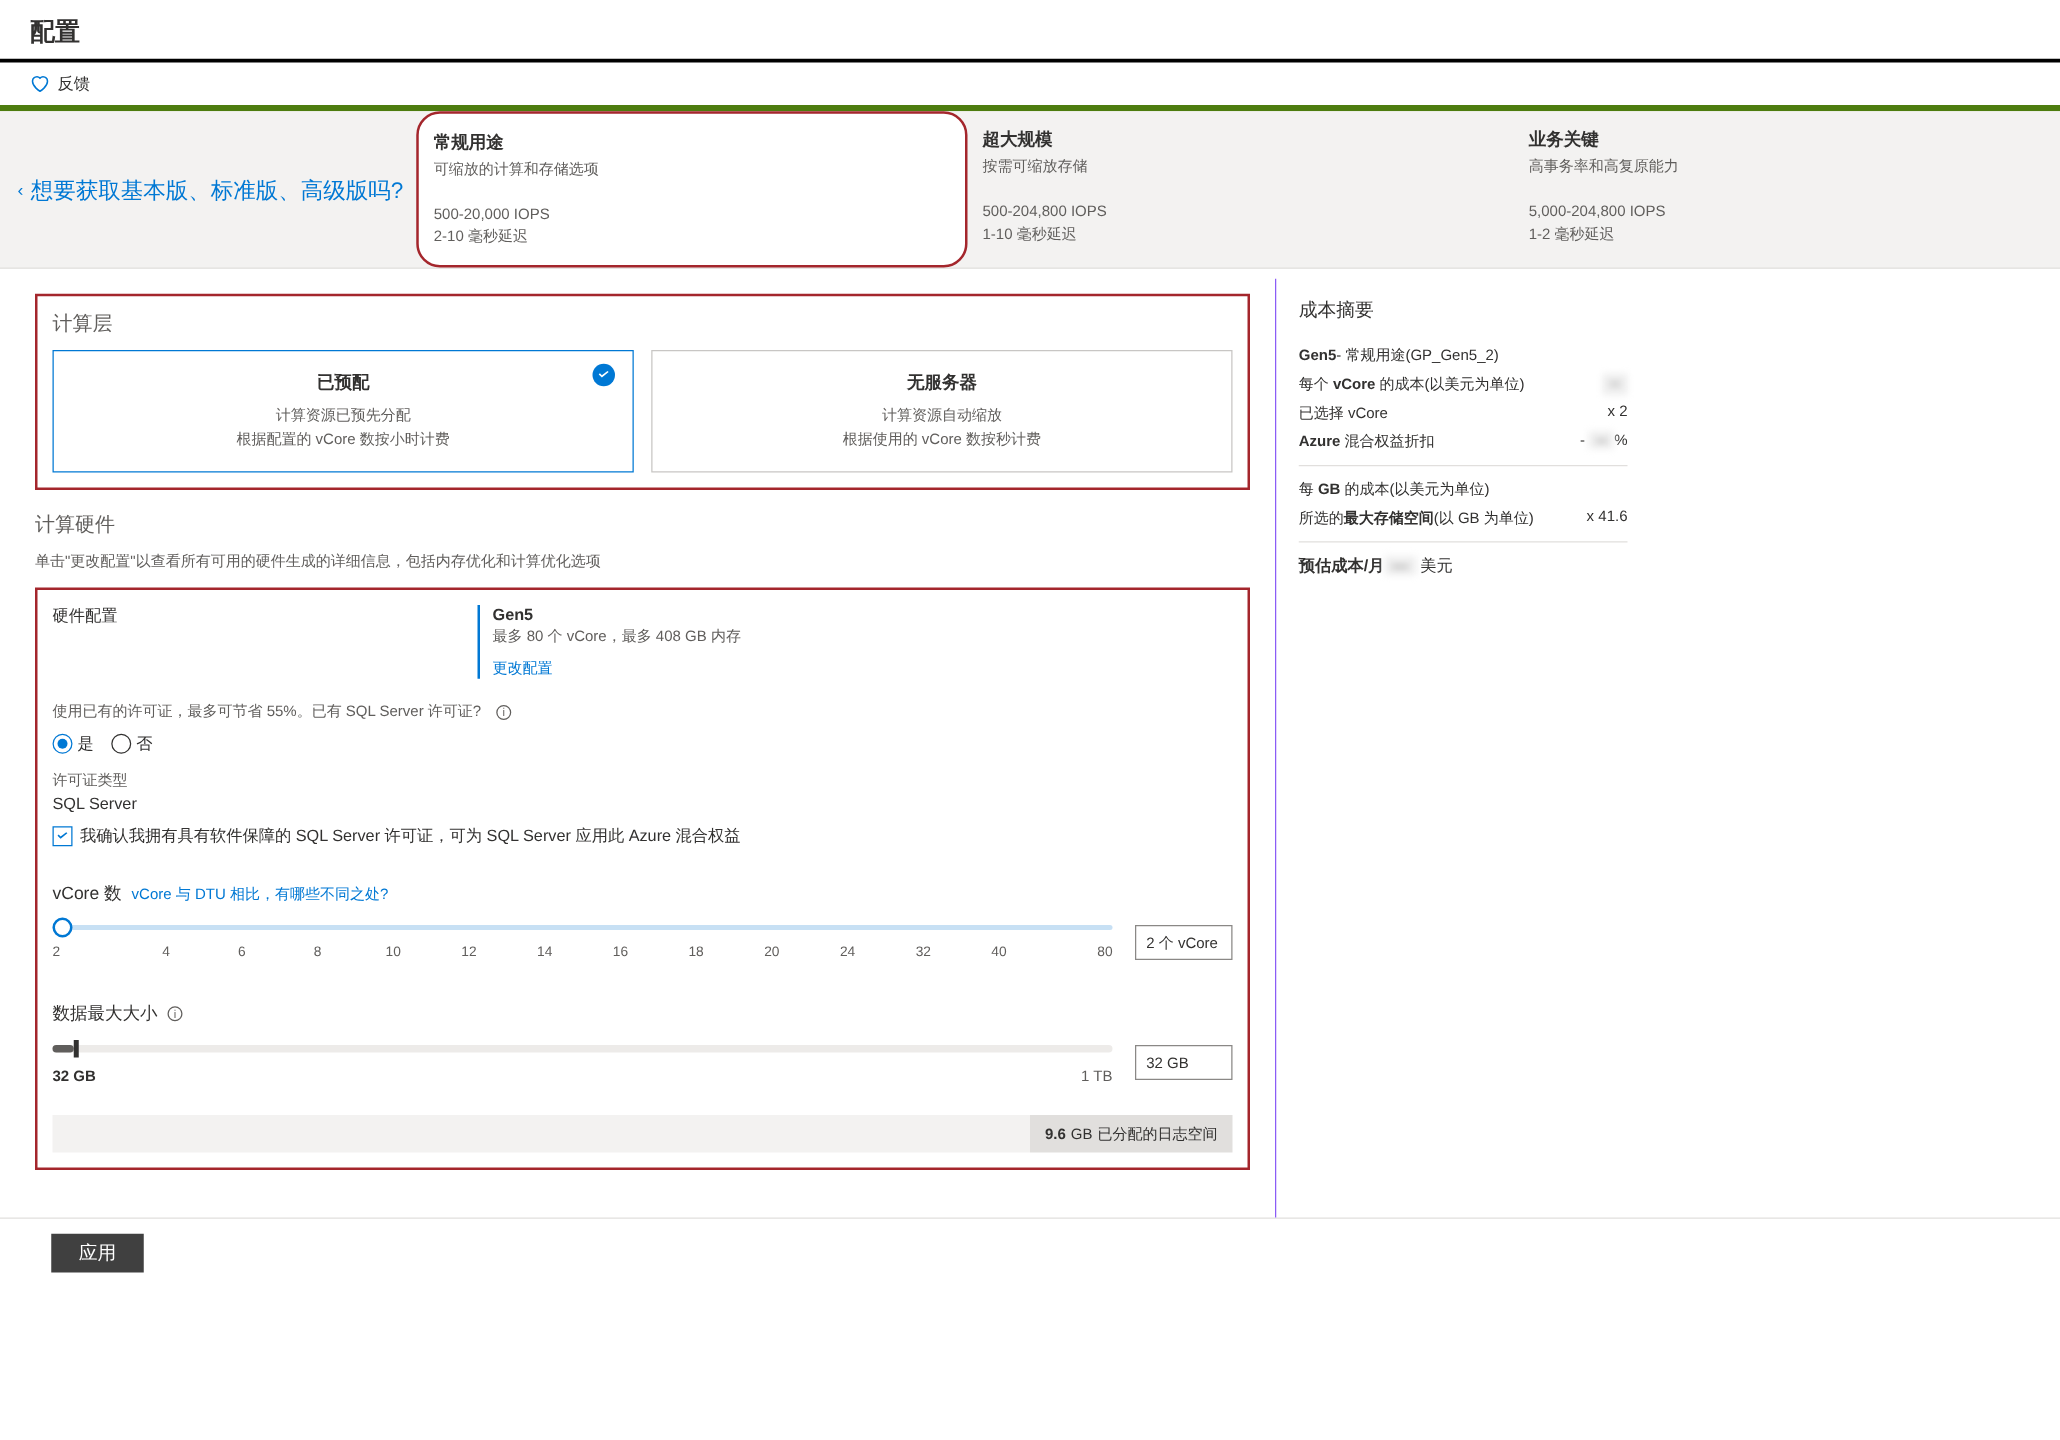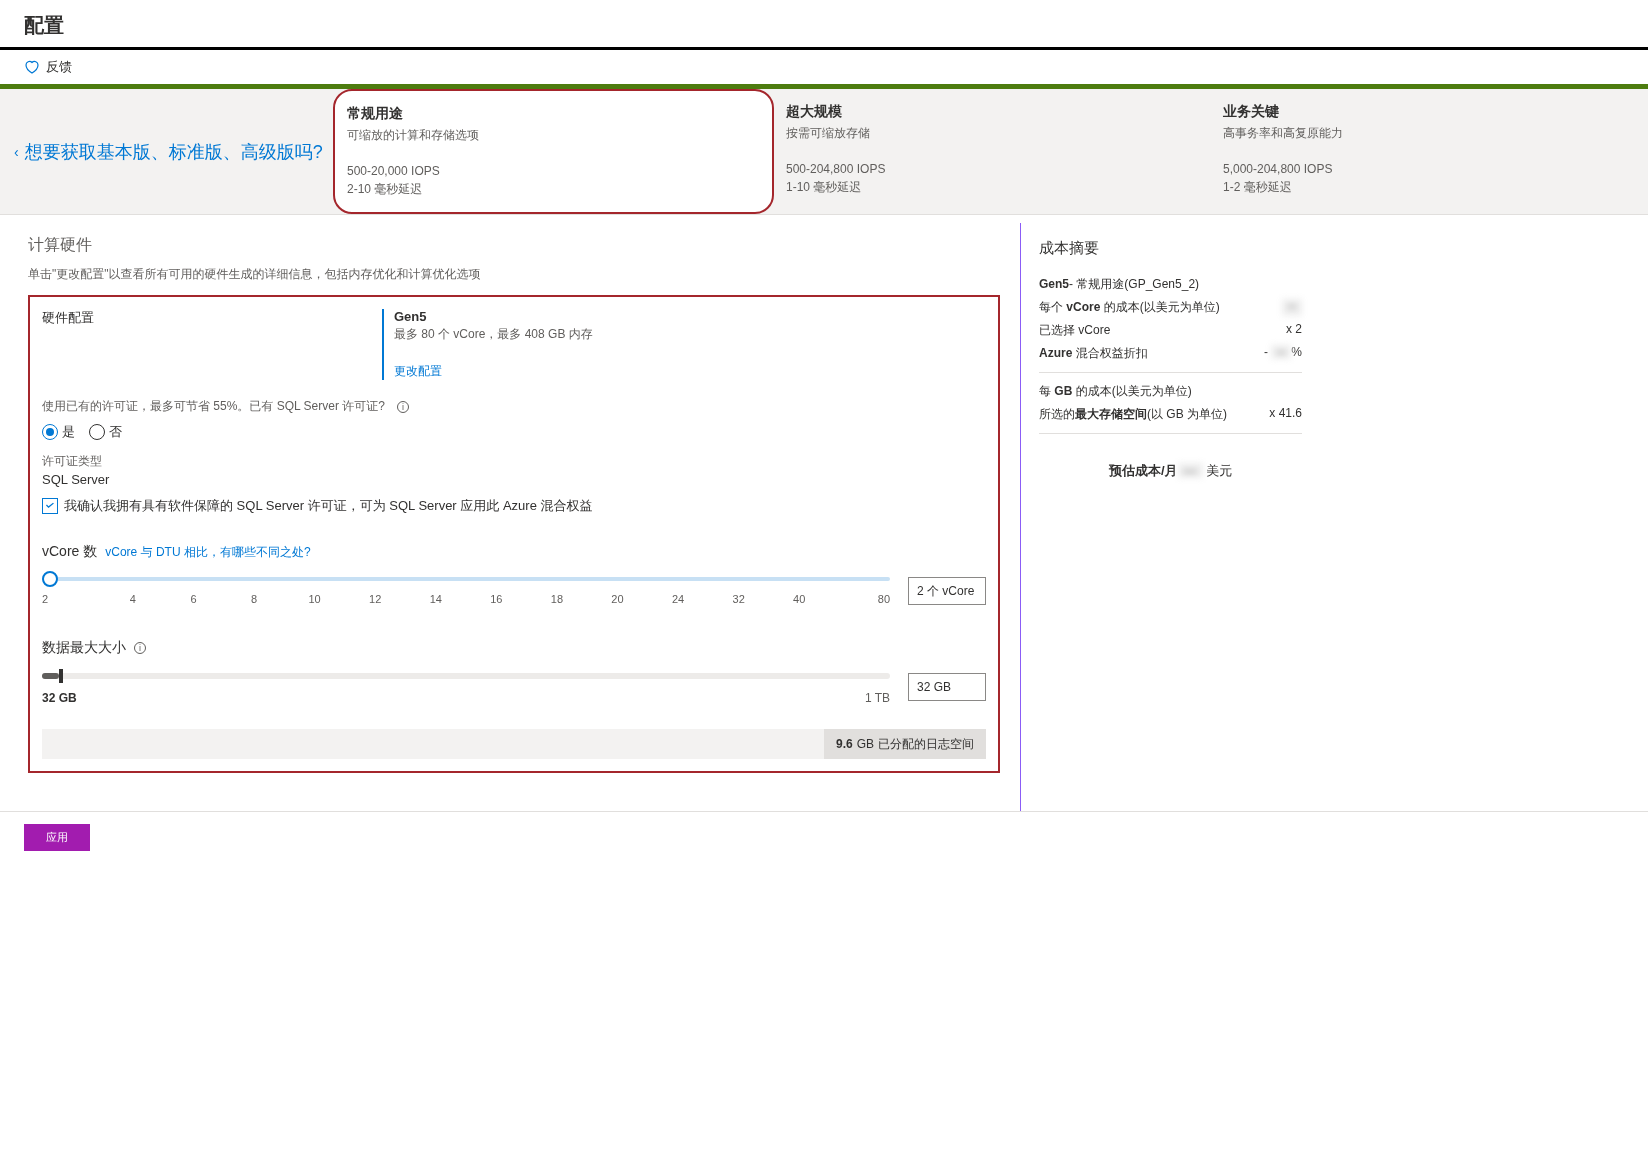--- a/index.html
+++ b/index.html
@@ -36,21 +36,21 @@
 .compute-card .check { position: absolute; top: 10px; right: 14px; width: 18px; height: 18px; background: #0078d4; border-radius: 50%; display: flex; align-items: center; justify-content: center; }
 .compute-card .check svg { width: 12px; height: 12px; fill: #fff; }
 .cc-title { font-size: 14px; font-weight: 600; margin-bottom: 8px; }
 .cc-line { font-size: 12px; color: #605e5c; line-height: 1.6; }
 
 .hw-row { display: flex; gap: 40px; margin-bottom: 14px; }
 .hw-label { width: 300px; font-size: 13px; }
 .hw-val { flex: 1; border-left: 2px solid #0078d4; padding-left: 10px; }
 .hw-name { font-weight: 600; font-size: 13px; }
 .hw-desc { font-size: 12px; color: #605e5c; margin-top: 2px; }
-.hw-link { color: #0078d4; font-size: 12px; margin-top: 20px; display: inline-block; }
+.hw-link { color: #0078d4; font-size: 12px; margin-top: 8px; display: inline-block; }
 
 .cost-section { margin-top: 18px; }
 .cost-q { font-size: 12px; color: #605e5c; margin-bottom: 8px; display: flex; align-items: center; gap: 12px; }
 .info-icon { width: 12px; height: 12px; border: 1px solid #605e5c; border-radius: 50%; display: inline-flex; align-items: center; justify-content: center; font-size: 9px; color: #605e5c; }
 .radio-row { display: flex; gap: 14px; margin-bottom: 12px; }
 .radio-opt { display: flex; align-items: center; gap: 4px; }
 .radio-circle { width: 16px; height: 16px; border: 1px solid #323130; border-radius: 50%; display: flex; align-items: center; justify-content: center; }
 .radio-circle.checked { border-color: #0078d4; }
 .radio-circle.checked::after { content: ""; width: 8px; height: 8px; background: #0078d4; border-radius: 50%; }
 .lic-label { font-size: 12px; color: #605e5c; }
@@ -83,24 +83,24 @@
 .log-label-box { background: #e1dfdd; padding: 6px 12px; font-size: 12px; display: flex; align-items: center; gap: 4px; }
 .log-label-box .num { font-weight: 600; }
 
 .summary-title { font-size: 15px; margin-bottom: 18px; }
 .summary-line { display: flex; justify-content: space-between; font-size: 12px; margin-bottom: 6px; }
 .summary-line .l { color: #323130; }
 .summary-line .l b { font-weight: 600; }
 .summary-line .r { text-align: right; }
 .summary-sep { border-top: 1px solid #e1dfdd; margin: 10px 0; }
 .summary-blur { filter: blur(3px); background: #eee; padding: 0 6px; }
-.summary-total-row { display: flex; justify-content: center; align-items: center; font-size: 13px; margin-top: 28px; }
+.summary-total-row { display: flex; justify-content: flex-start; align-items: center; font-size: 13px; margin-top: 10px; }
 
 .footer { border-top: 1px solid #e1dfdd; padding: 12px 24px; }
-.apply-btn { background: #a21caf; color: #fff; border: none; padding: 6px 22px; font-size: 11px; cursor: pointer; }
+.apply-btn { background: #404040; color: #fff; border: none; padding: 6px 22px; font-size: 15px; cursor: pointer; margin-left: 17px; }
 </style>
 </head>
 <body>
 
 <div class="page">
   <div class="header">
     <h1>配置</h1>
   </div>
 
   <div class="feedback-bar">
@@ -131,20 +131,40 @@
       <div class="tier-title">业务关键</div>
       <div class="tier-sub">高事务率和高复原能力</div>
       <div class="tier-spec">5,000-204,800 IOPS</div>
       <div class="tier-spec">1-2 毫秒延迟</div>
     </div>
   </div>
 
   <div class="main-wrap">
     <div class="main-left">
 
+      <div class="highlight-red">
+        <div class="section-title">计算层</div>
+        <div class="compute-cards">
+          <div class="compute-card selected">
+            <div class="check">
+                <svg viewBox="0 0 12 12">
+                  <path d="M4.5 8L2 5.5l.9-.9 1.6 1.6L9 2.7l.9.9z"></path>
+                </svg>
+              </div>
+            <div class="cc-title">已预配</div>
+            <div class="cc-line">计算资源已预先分配</div>
+            <div class="cc-line">根据配置的 vCore 数按小时计费</div>
+          </div>
+          <div class="compute-card">
+            <div class="cc-title">无服务器</div>
+            <div class="cc-line">计算资源自动缩放</div>
+            <div class="cc-line">根据使用的 vCore 数按秒计费</div>
+          </div>
+        </div>
+      </div>
 
       <div class="section-title">计算硬件</div>
       <div class="section-desc">单击"更改配置"以查看所有可用的硬件生成的详细信息，包括内存优化和计算优化选项</div>
 
       <div class="highlight-red">
         <div class="hw-row">
           <div class="hw-label">硬件配置</div>
           <div class="hw-val">
             <div class="hw-name">Gen5</div>
             <div class="hw-desc">最多 80 个 vCore，最多 408 GB 内存</div>

